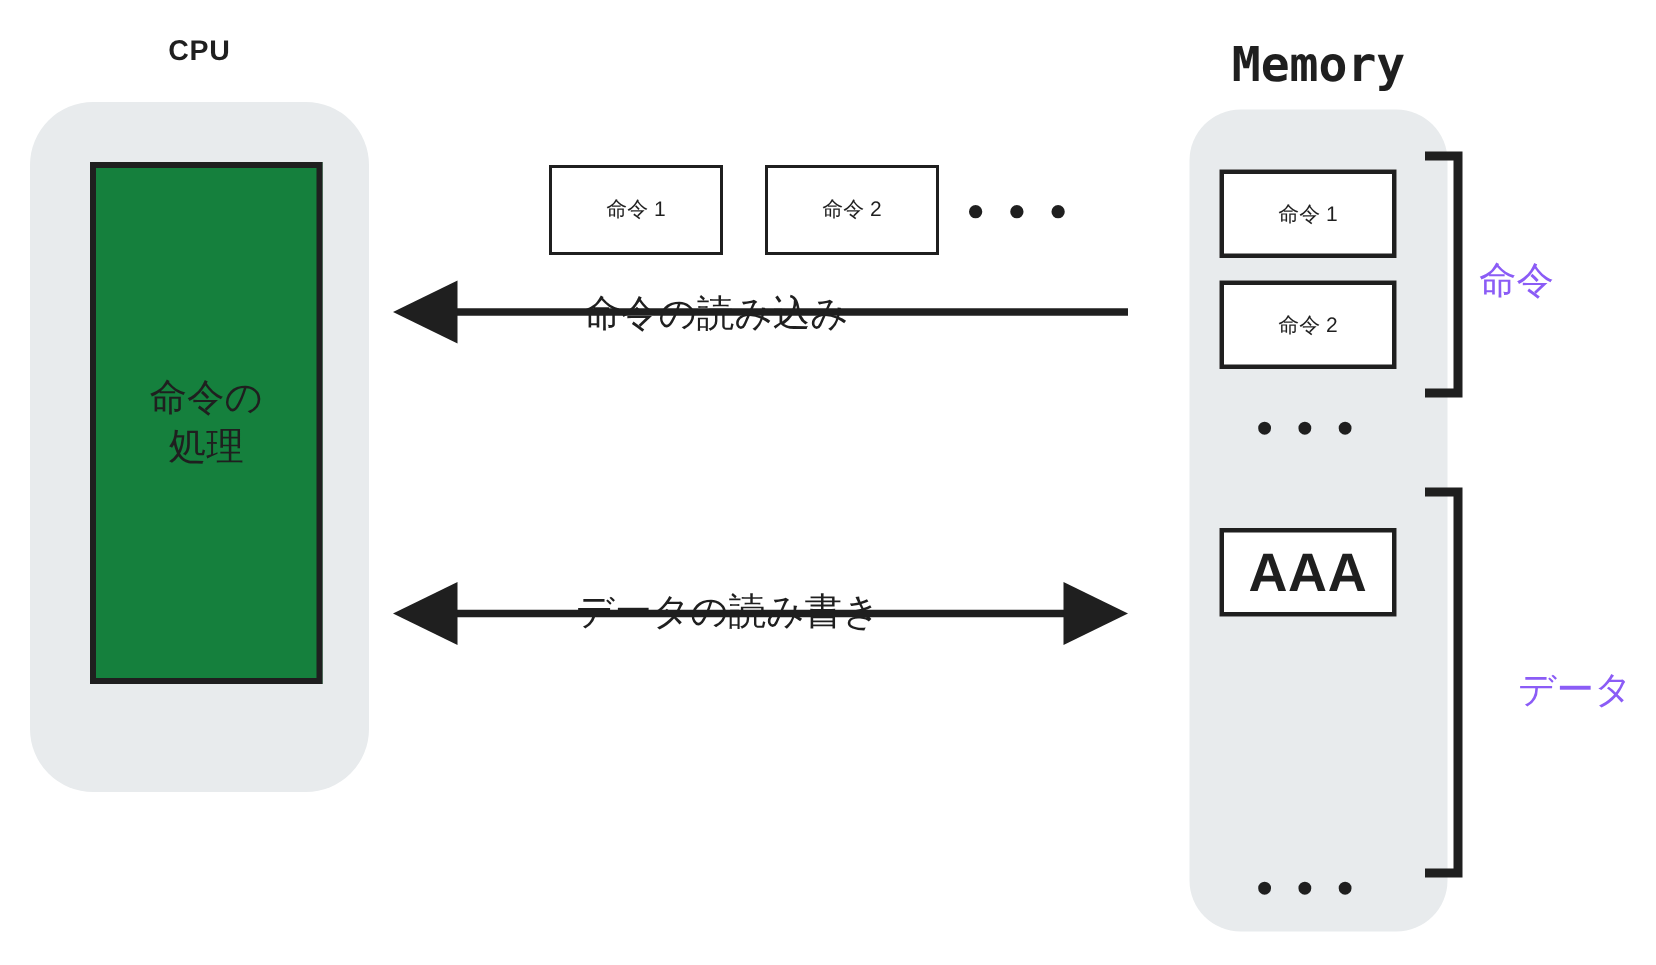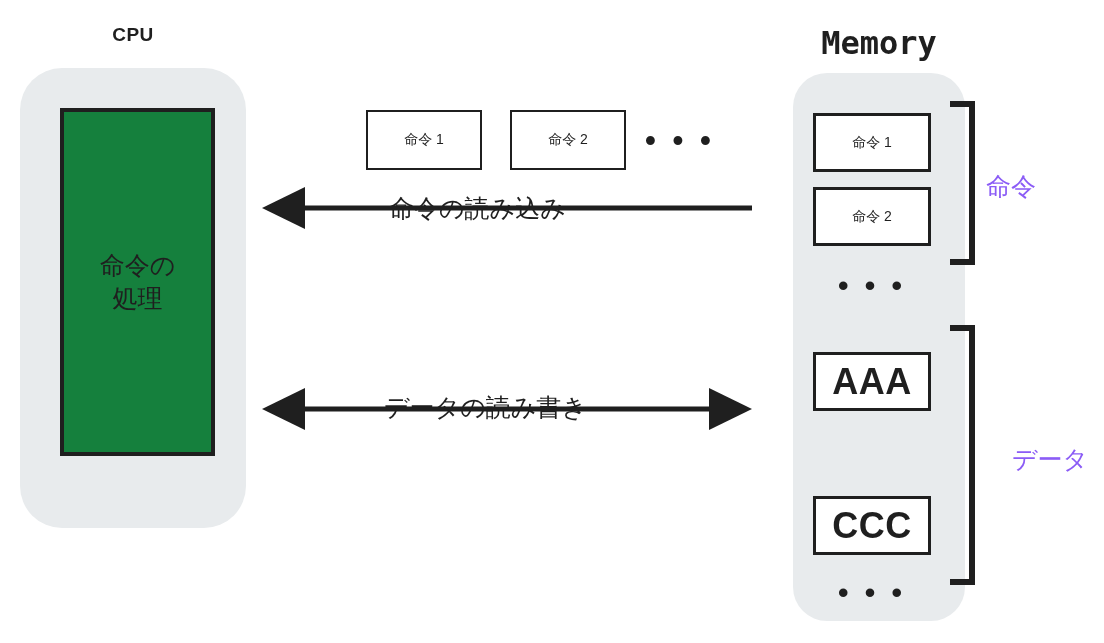--- a/index.html
+++ b/index.html
@@ -169,21 +169,20 @@
 
   <div class="title" id="memory-title">Memory</div>
 
   <div class="shell" id="memory-shell"></div>
 
   <div class="cell small" id="mem-inst-1">命令 1</div>
   <div class="cell small" id="mem-inst-2">命令 2</div>
   <div class="ellipsis" id="mem-inst-ellipsis">• • •</div>
 
   <div class="cell big" id="mem-data-1">AAA</div>
-  <div class="cell big" id="mem-data-3">CCC</div>
   <div class="ellipsis" id="mem-data-ellipsis">• • •</div>
 
   <div class="bracket-label" id="bracket-label-inst">命令</div>
   <div class="bracket-label" id="bracket-label-data">データ</div>
 
   <svg id="overlay" viewBox="0 0 1104 643">
 
     <g>
       <line x1="300" y1="208" x2="752" y2="208" stroke="#1f1f1f" stroke-width="5"></line>
       <polygon points="262,208 305,187 305,229" fill="#1f1f1f"></polygon>

